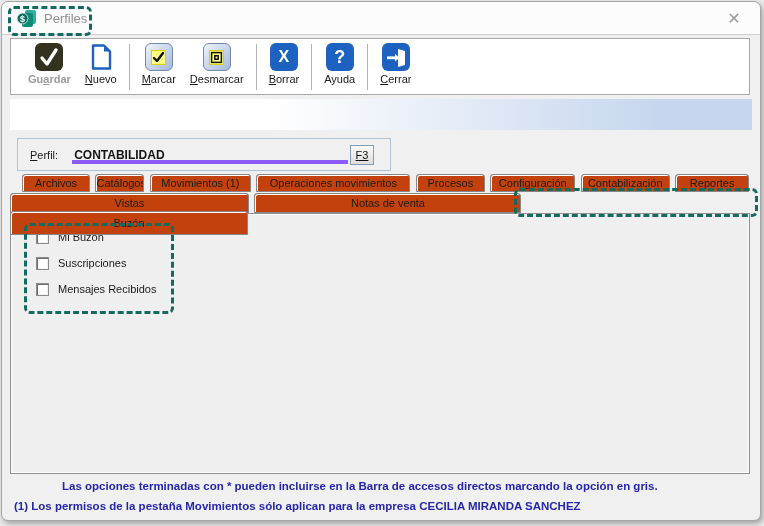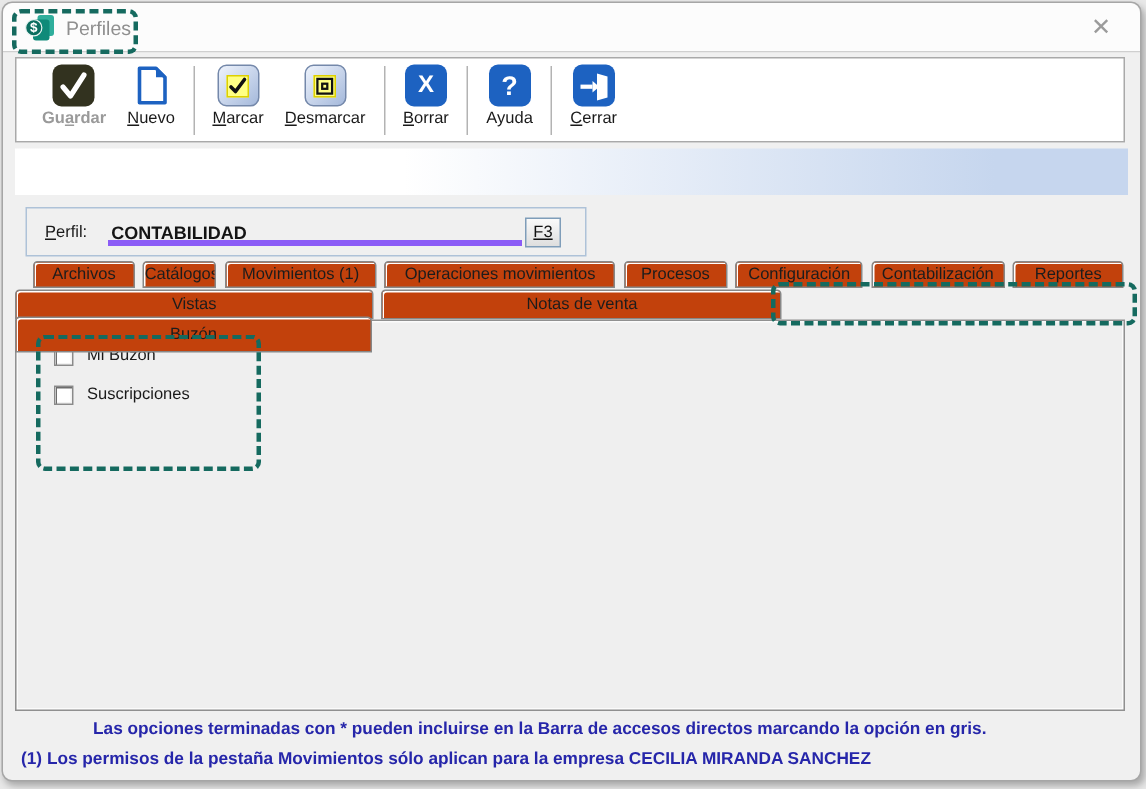--- a/index.html
+++ b/index.html
@@ -181,20 +181,24 @@
   <div class="content"></div>
 
   <div class="check-row" style="top:229px">
     <span class="checkbox"></span>
     <span class="check-label">Mi Buzón</span>
   </div>
   <div class="check-row" style="top:255px">
     <span class="checkbox"></span>
     <span class="check-label">Suscripciones</span>
   </div>
+  <div class="check-row" style="top:281px">
+    <span class="checkbox"></span>
+    <span class="check-label">Mensajes Recibidos</span>
+  </div>
 
   <div class="footer-line fl1">Las opciones terminadas con * pueden incluirse en la Barra de accesos directos marcando la opción en gris.</div>
   <div class="footer-line fl2">(1) Los permisos de la pestaña Movimientos sólo aplican para la empresa CECILIA MIRANDA SANCHEZ</div>
 
   <div class="anno anno-title"></div>
   <div class="anno anno-tab"></div>
   <div class="anno anno-checks"></div>
 
 </div>
 

